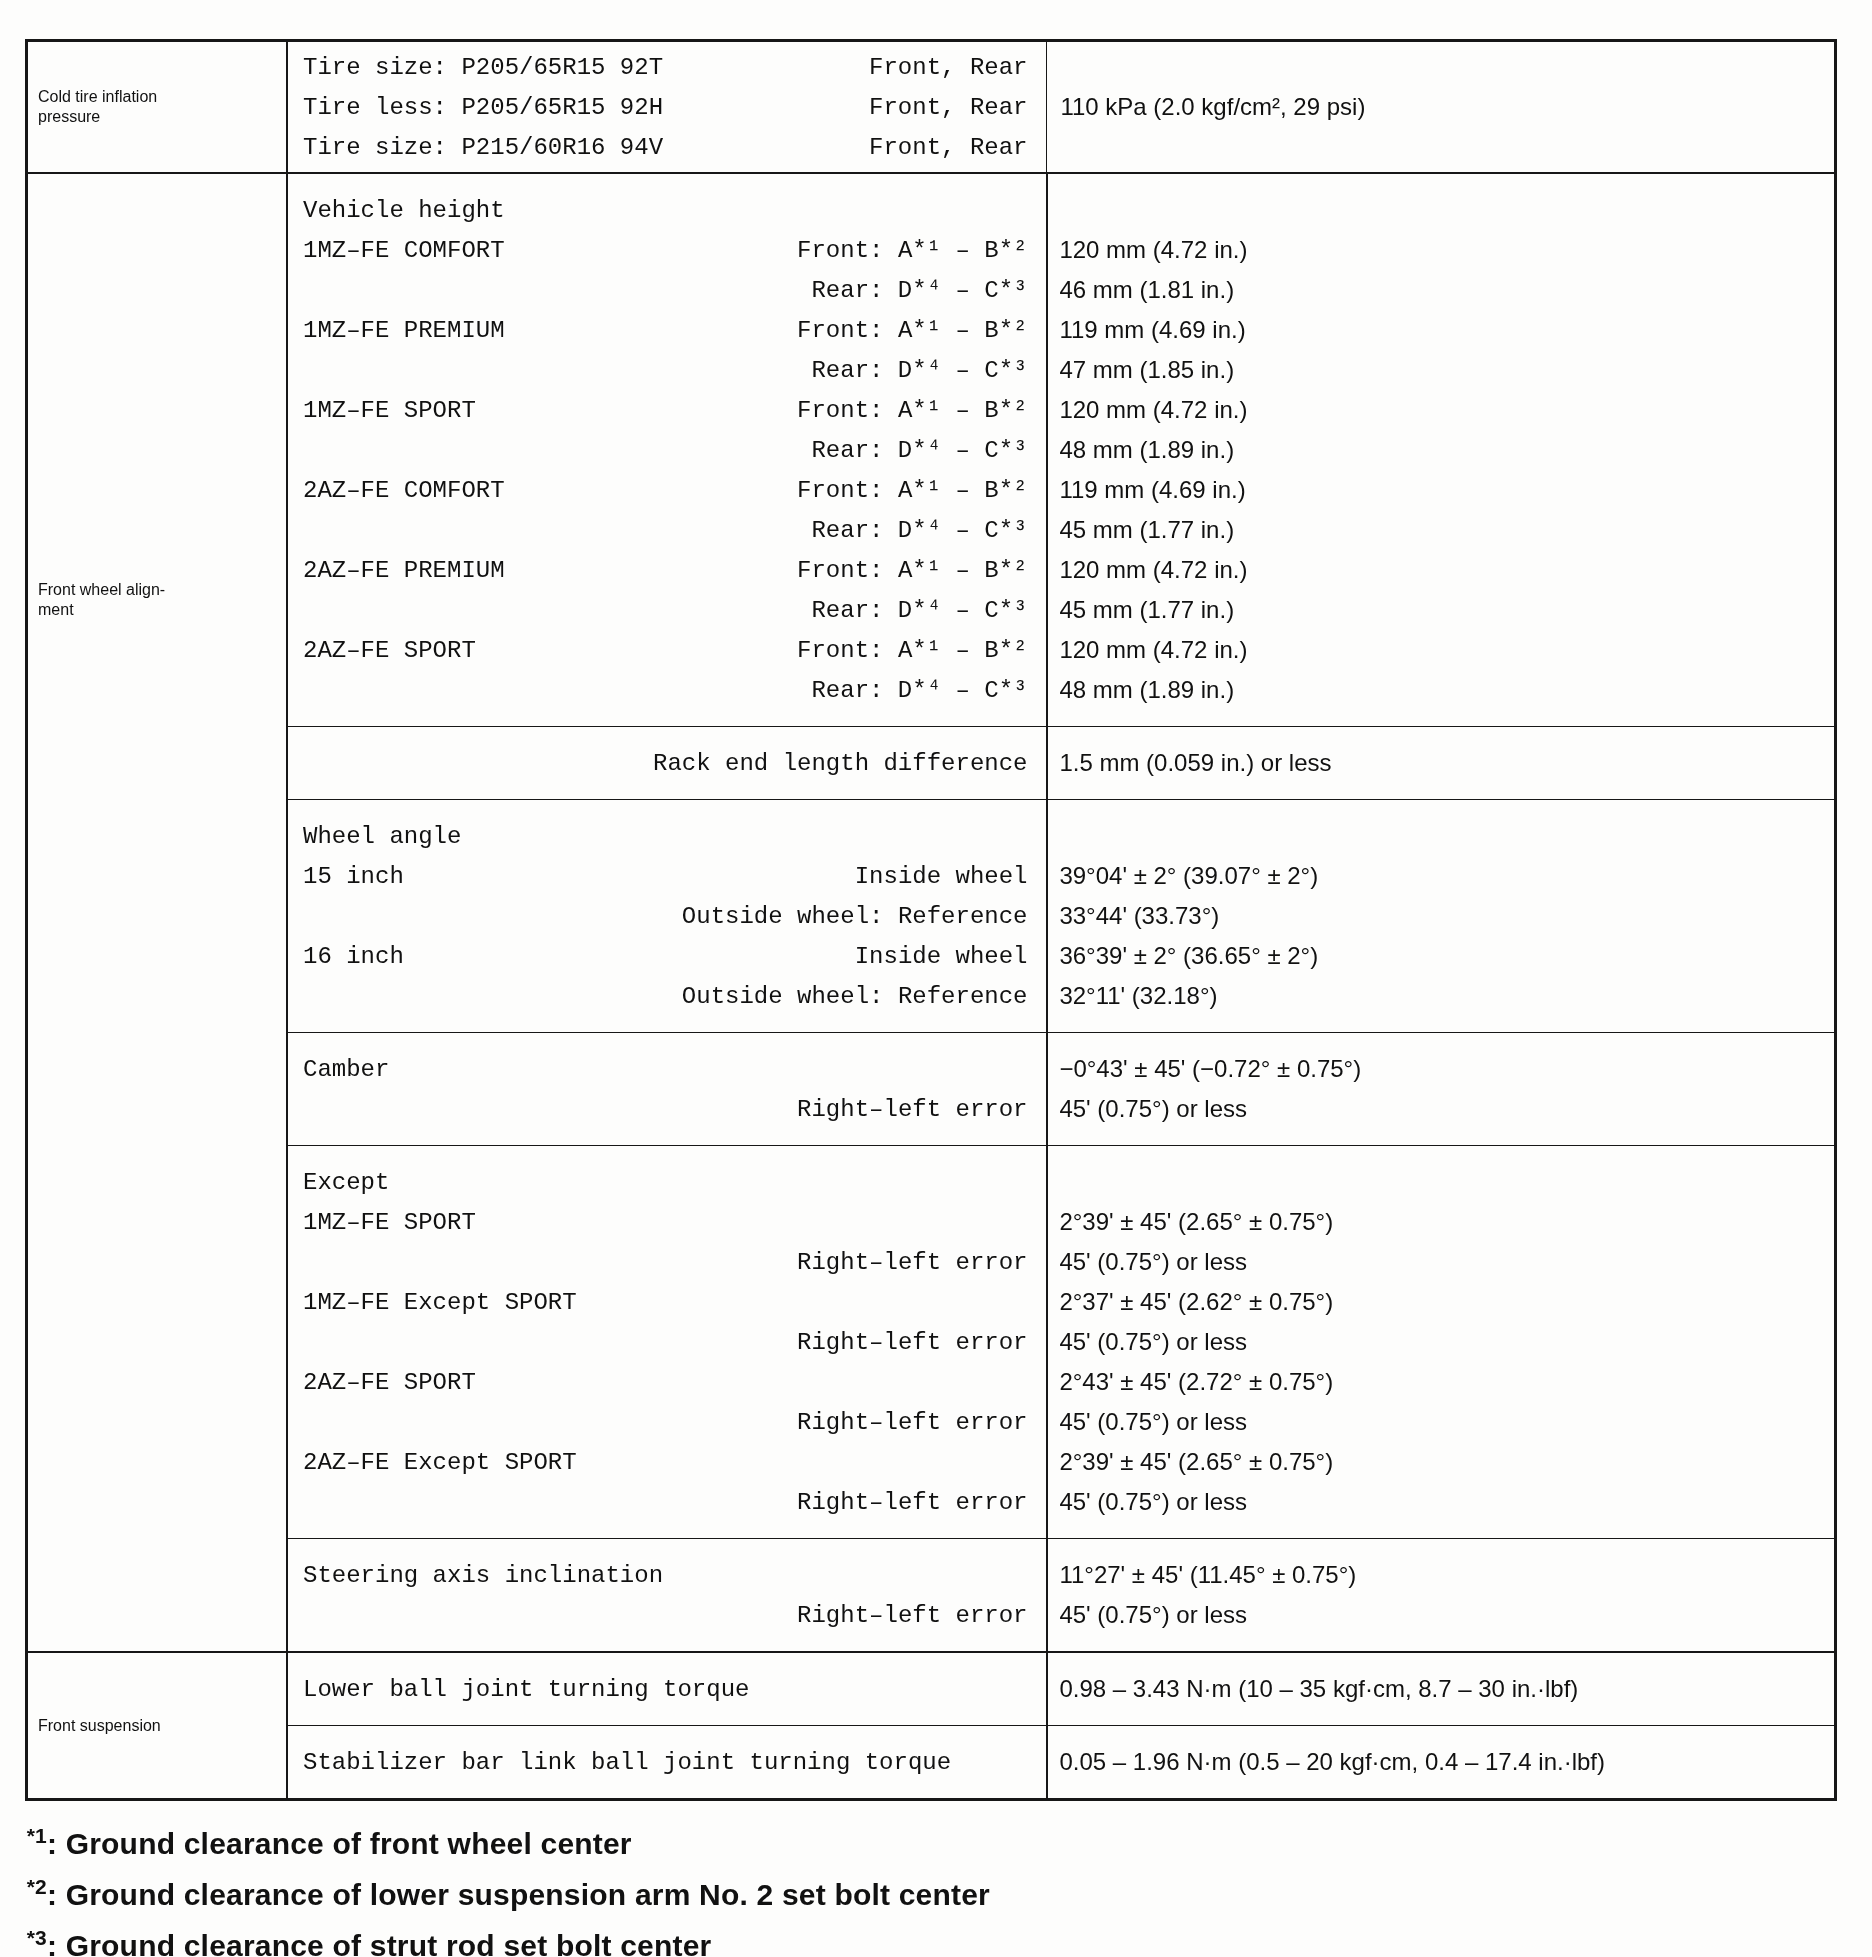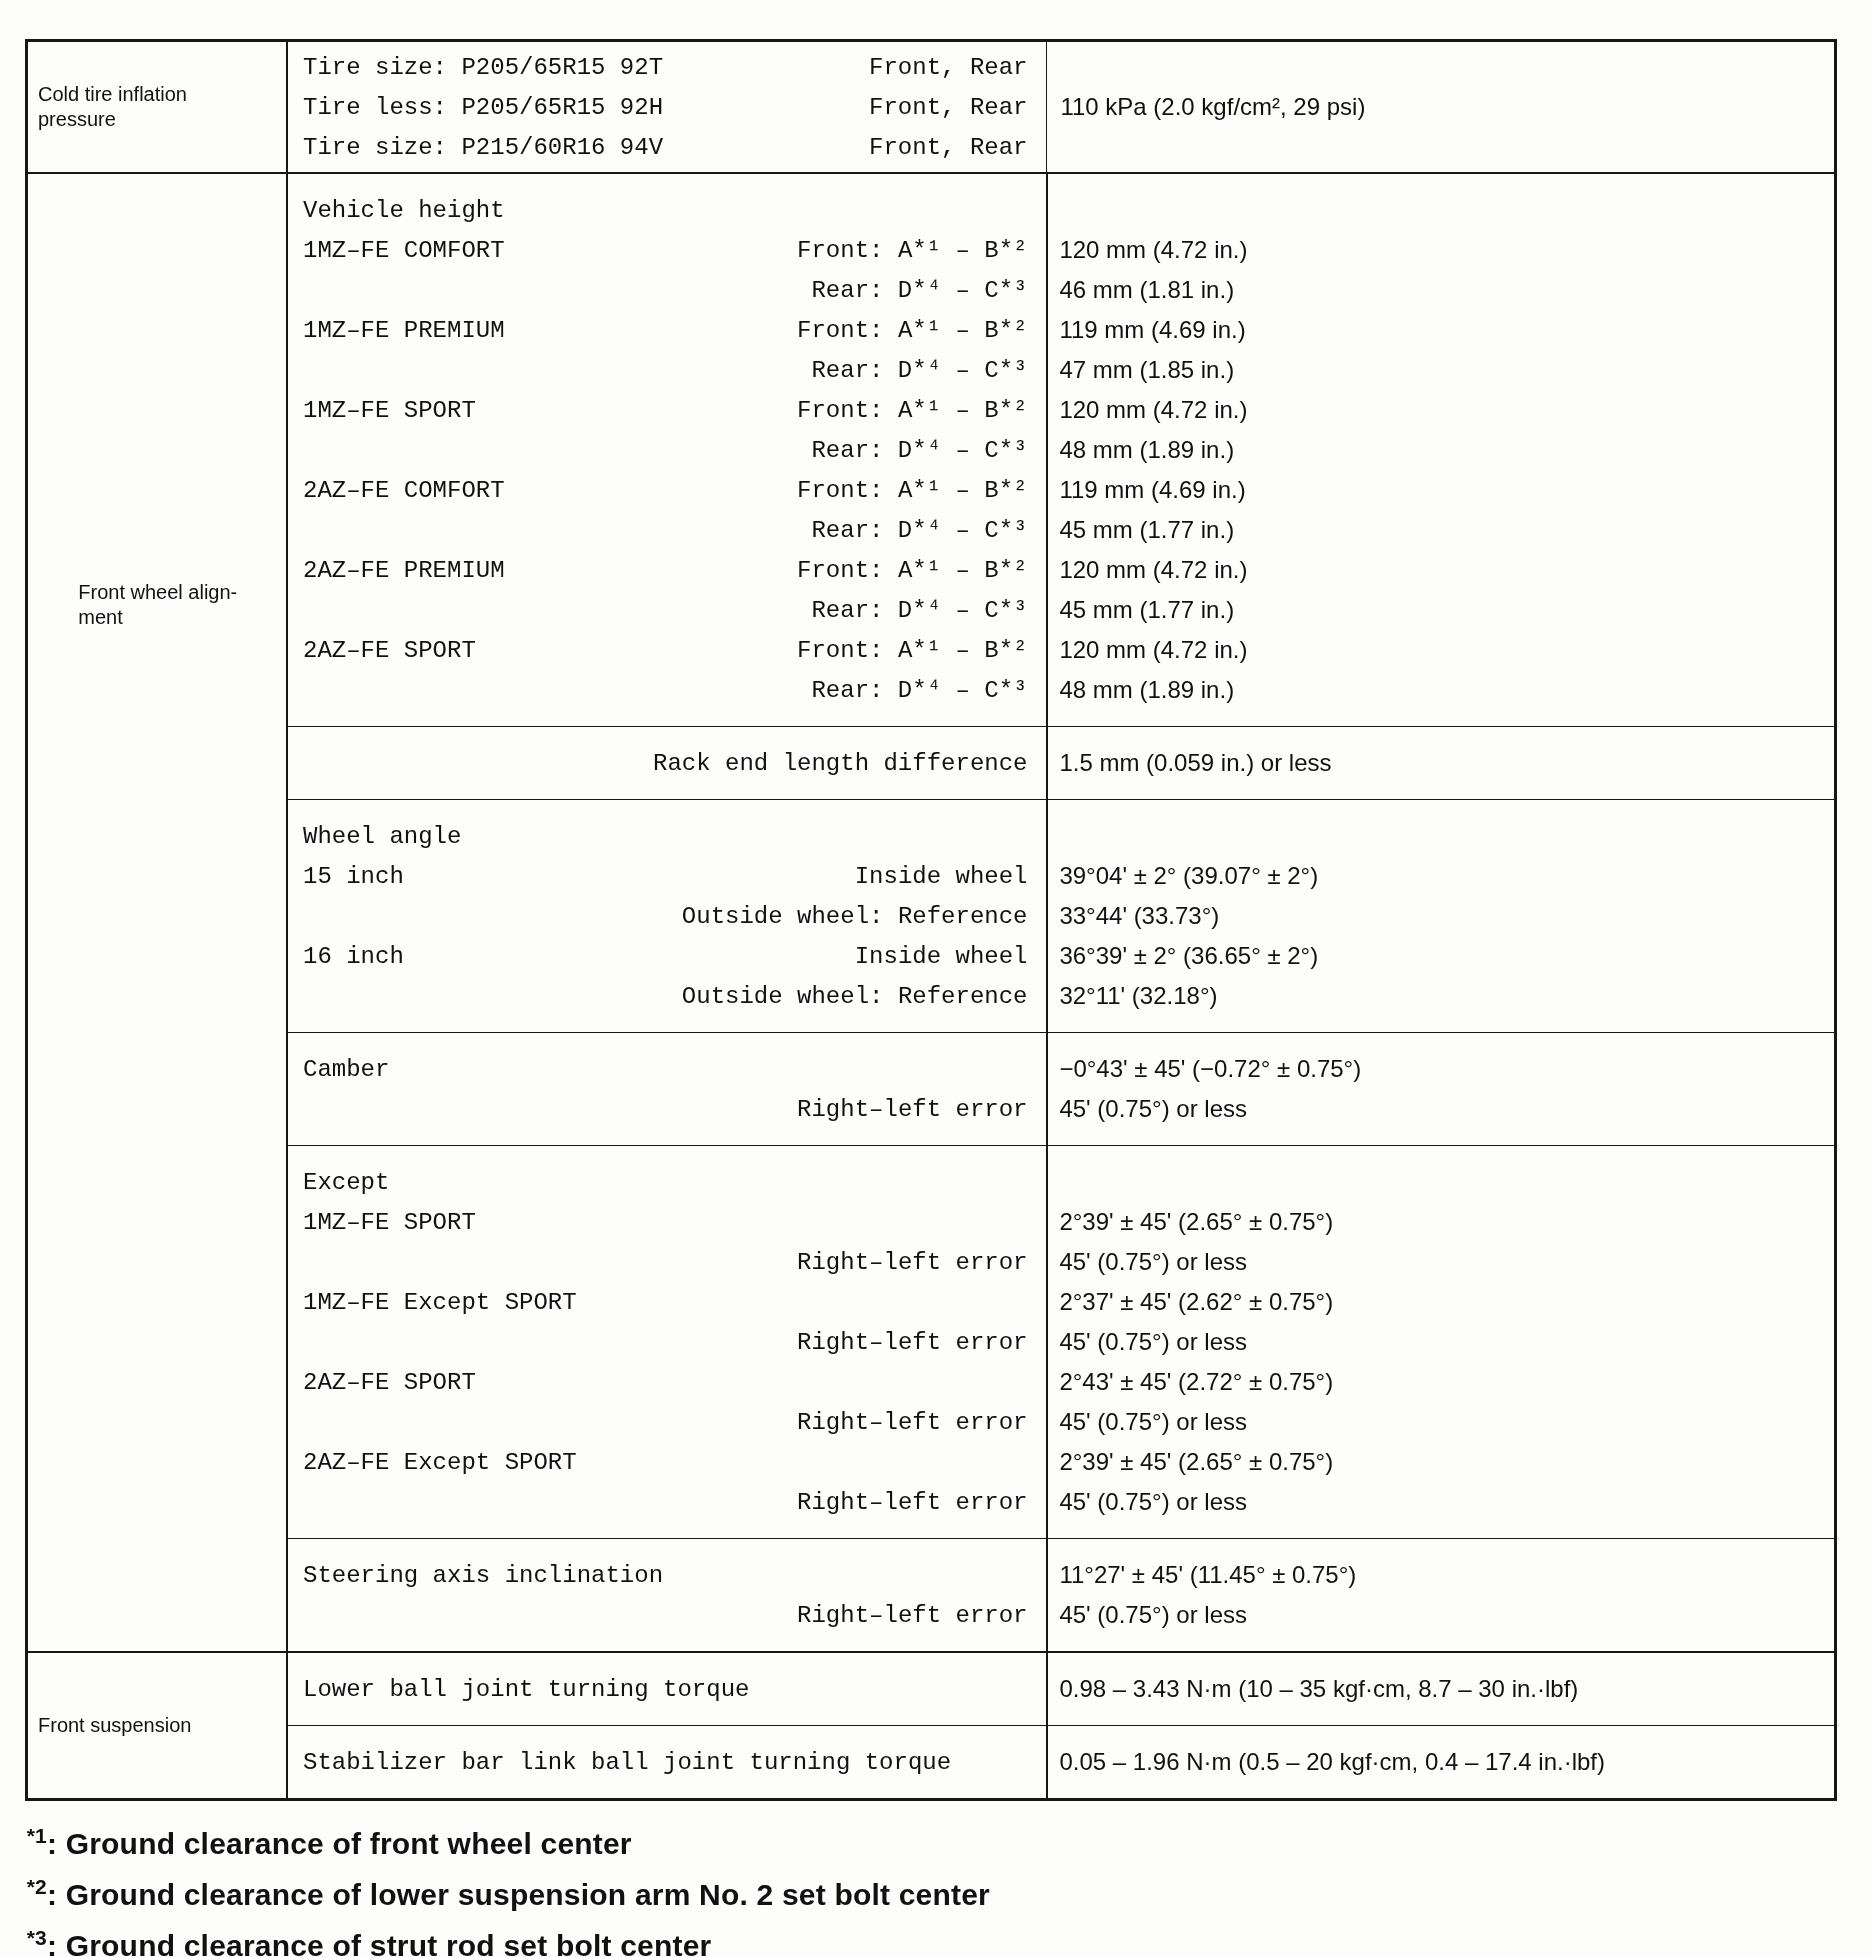--- a/index.html
+++ b/index.html
@@ -18,28 +18,28 @@
   .spec-table {
     width: 1812px;
     border: 3.4px solid #171717;
   }
   .band { display: flex; }
   .band + .band { border-top: 2.5px solid #171717; }
 
   .cat-cell {
     flex: 0 0 260px;
     border-right: 2.5px solid #171717;
-    font-size: 20px;
+    font-size: 16px;
     line-height: 1.25;
     padding: 6.7px 8.4px 6.7px 10px;
     display: flex;
   }
   .cat-cell .cat-label { white-space: pre-line; display: block; }
   .cat-center { align-items: center; }
-  .cat-offset { align-items: flex-start; justify-content: center; }
+  .cat-offset { align-items: flex-start; }
   .cat-offset .cat-label { margin-top: 399px; }
 
   .band-body { flex: 1; position: relative; }
   .vrule {
     position: absolute;
     top: 0; bottom: 0;
     left: 758px;
     width: 1.7px;
     background: #171717;
   }

